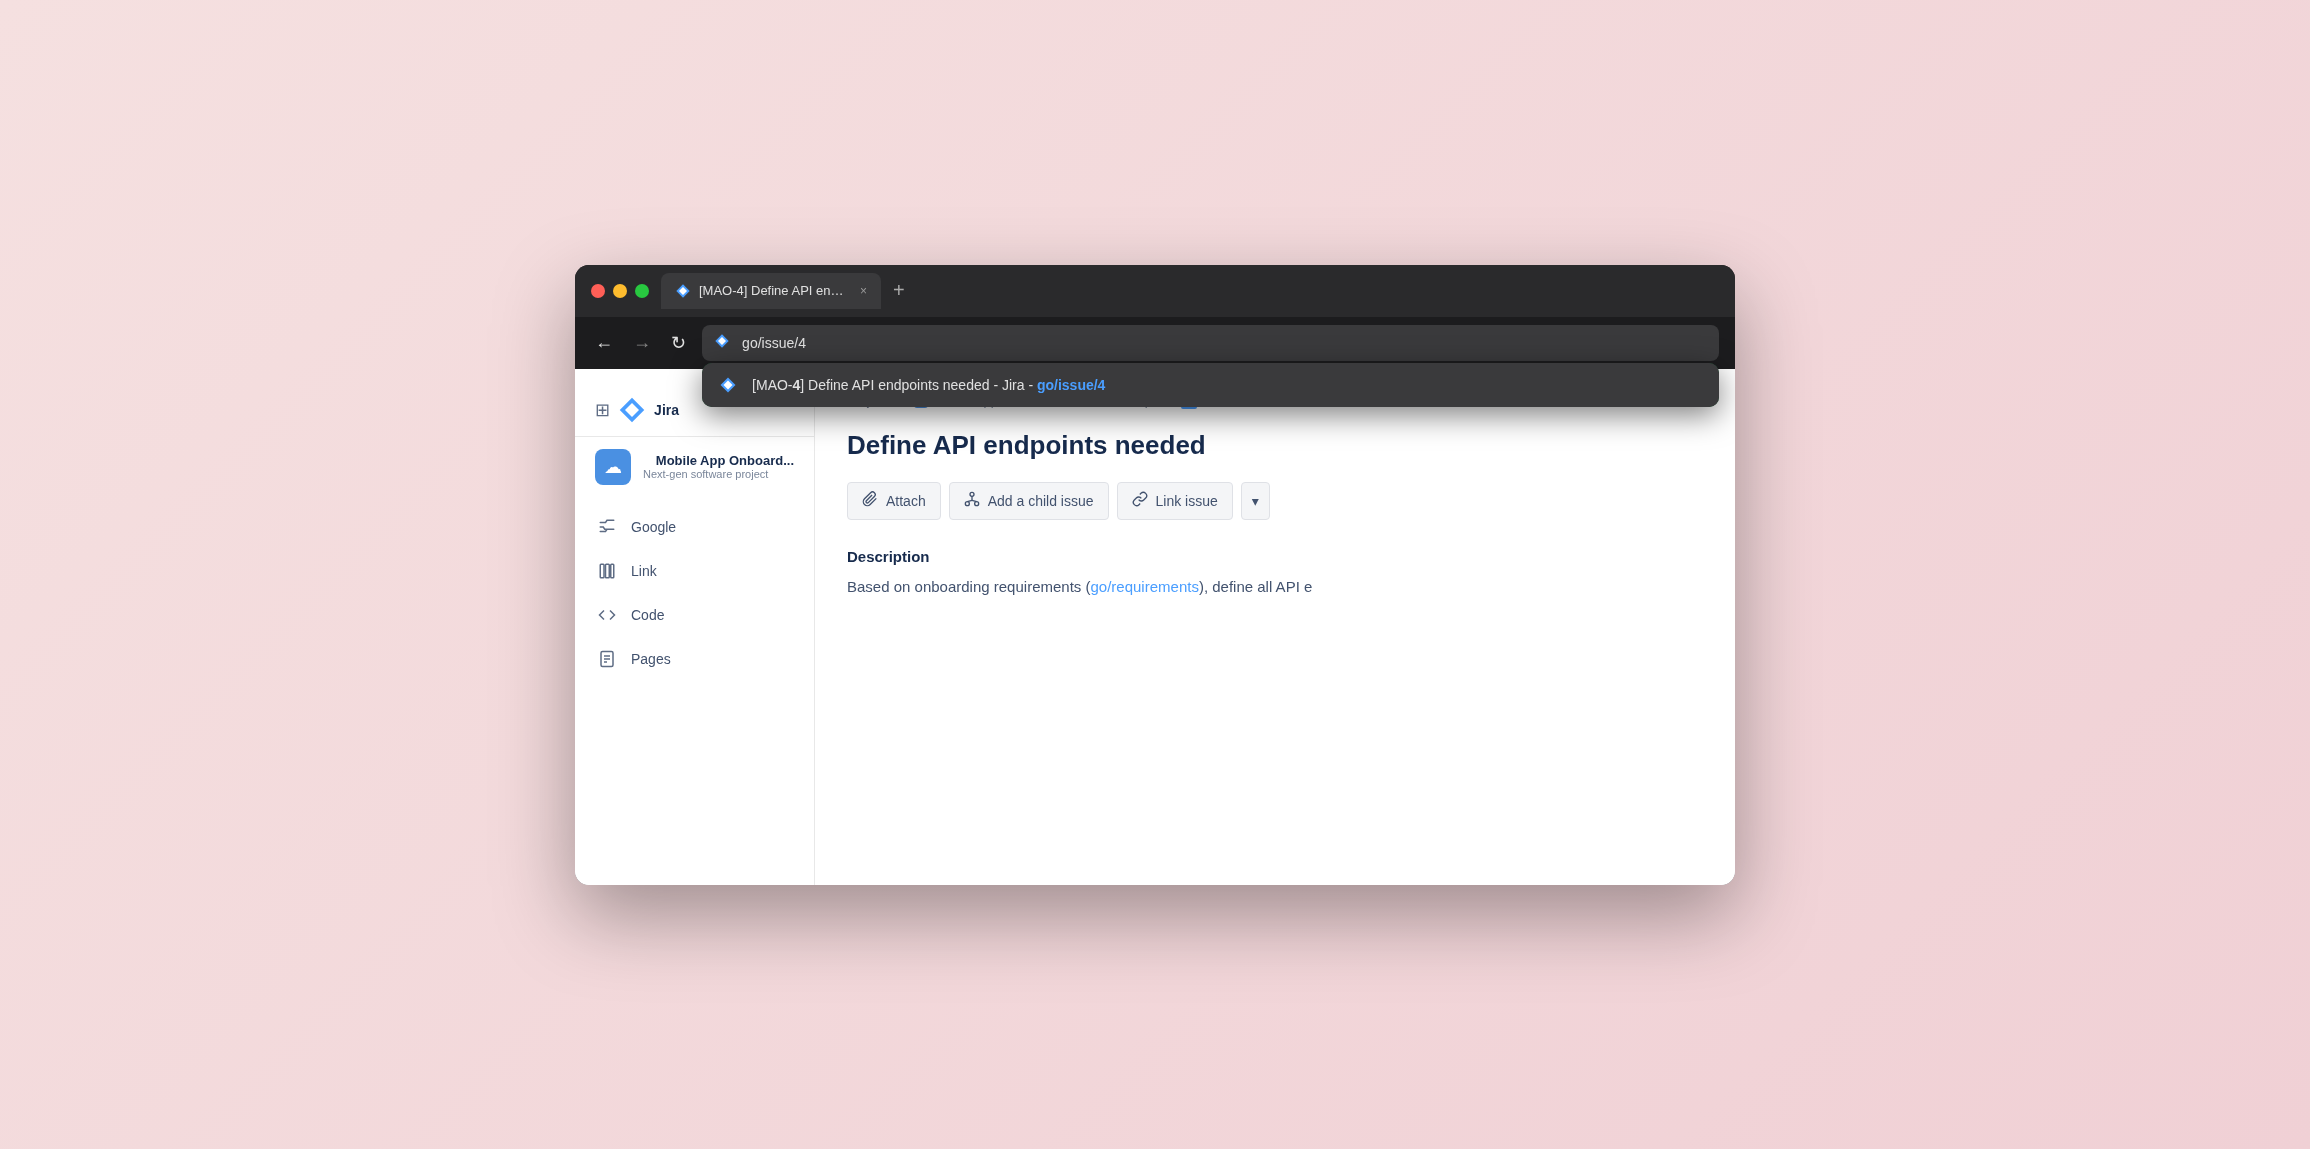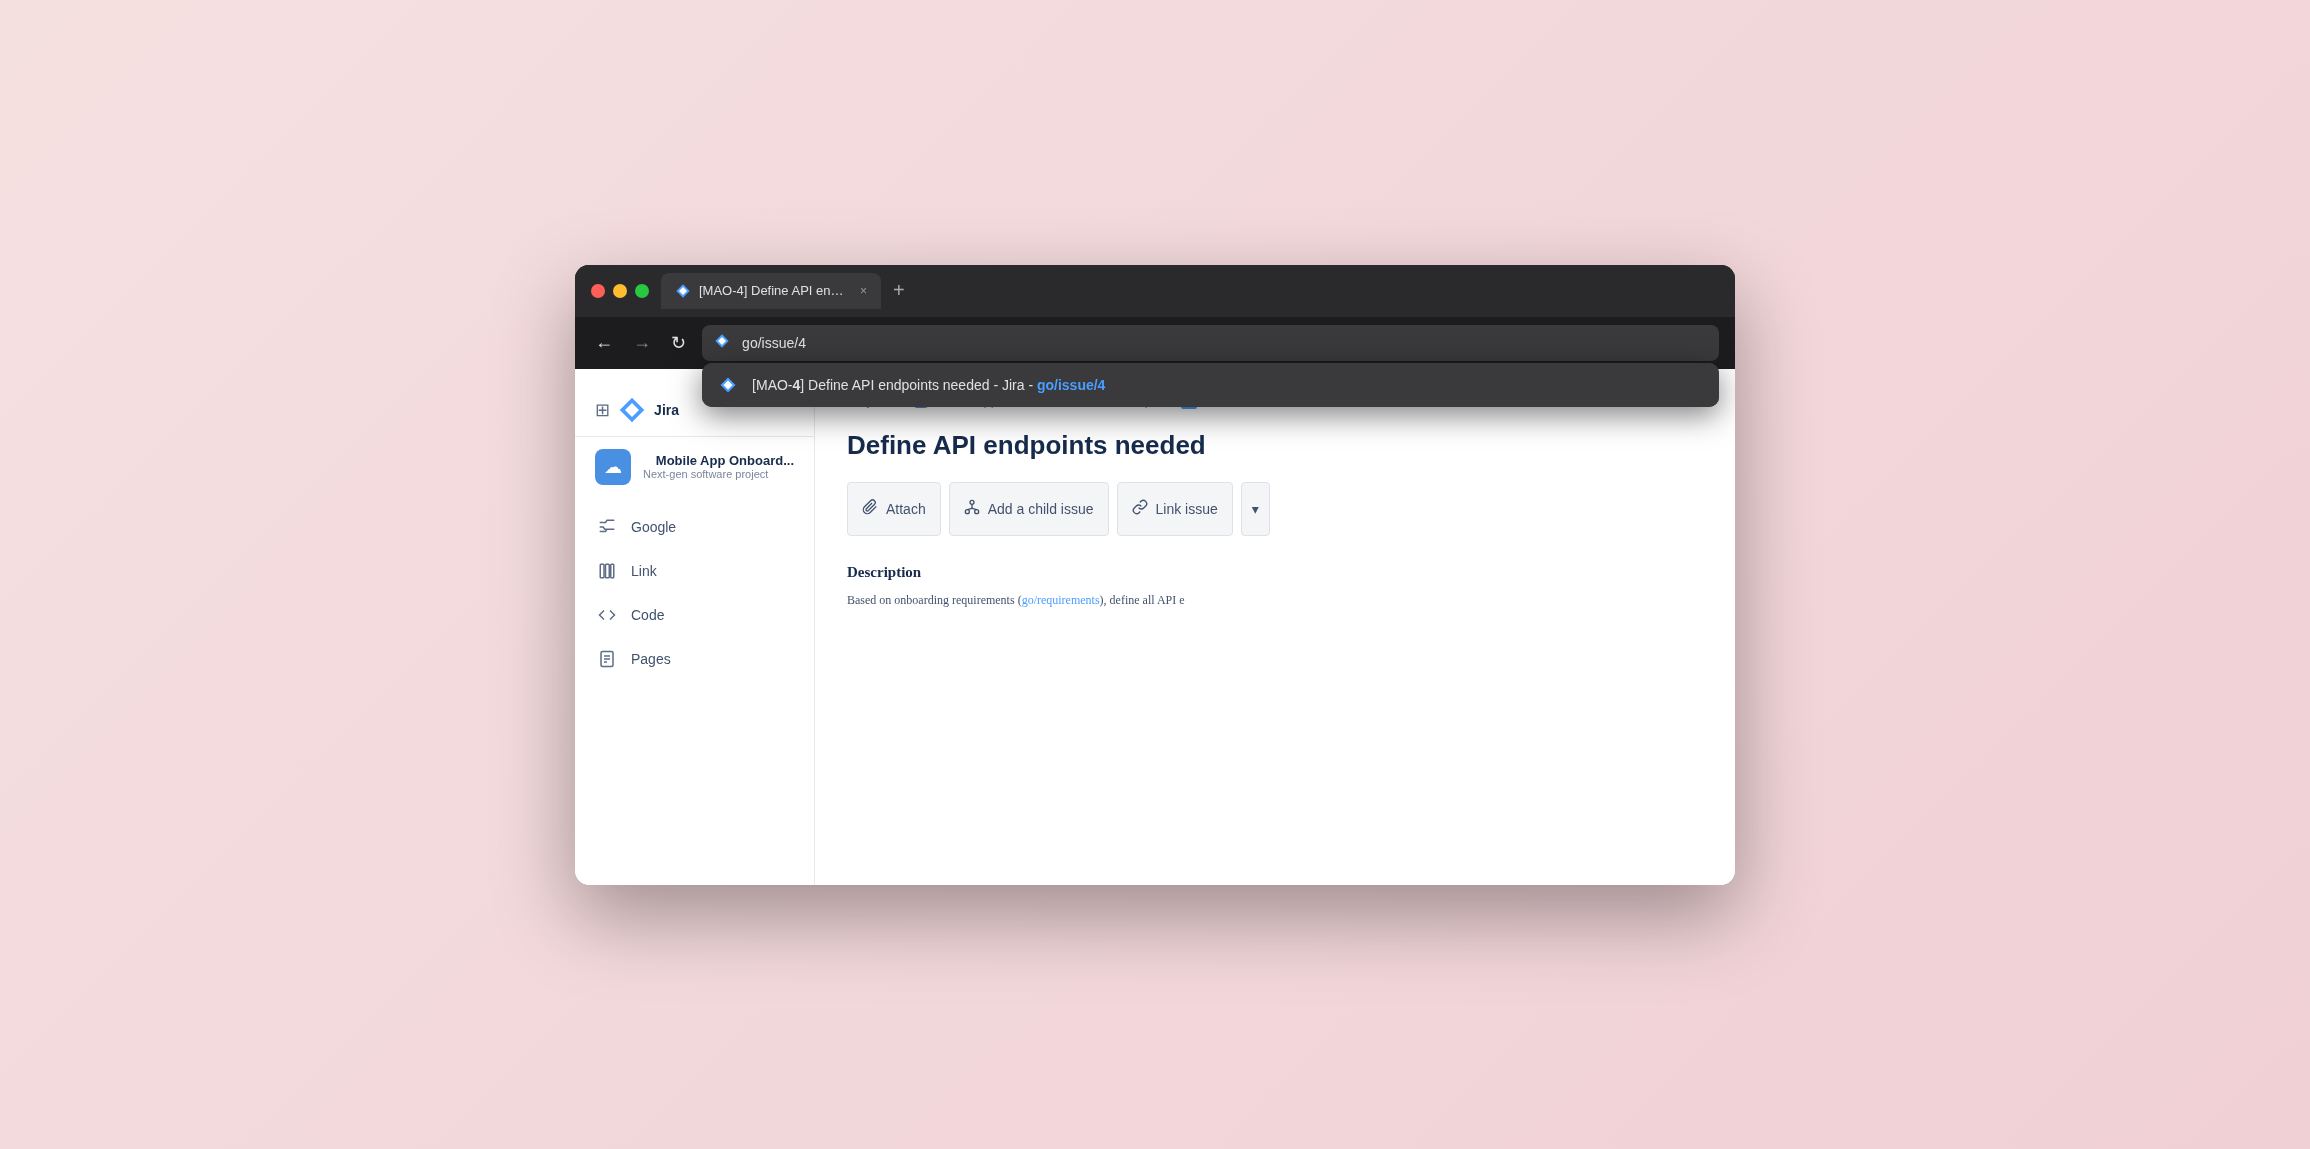--- a/index.html
+++ b/index.html
@@ -321,21 +321,21 @@
     .action-buttons {
       display: flex;
       gap: 8px;
       margin-bottom: 28px;
     }
 
     .action-btn {
       display: flex;
       align-items: center;
       gap: 8px;
-      padding: 16px 14px;
+      padding: 8px 14px;
       border: 1px solid #dfe1e6;
       border-radius: 4px;
       background: #f4f5f7;
       color: #42526e;
       font-size: 14px;
       font-weight: 500;
       cursor: pointer;
     }
 
     .action-btn-icon {
@@ -349,32 +349,31 @@
       border: 1px solid #dfe1e6;
       border-radius: 4px;
       background: #f4f5f7;
       color: #42526e;
       font-size: 14px;
       cursor: pointer;
     }
 
     .description-section {
       margin-top: 8px;
-      font-family: Liberation Serif, serif;
     }
 
     .description-title {
       font-size: 15px;
       font-weight: 700;
       color: #172b4d;
       margin-bottom: 10px;
     }
 
     .description-text {
-      font-size: 12px;
+      font-size: 15px;
       color: #42526e;
       line-height: 1.6;
     }
 
     .description-link {
       color: #4a9eff;
     }
 
     
     .jira-logo-area {

